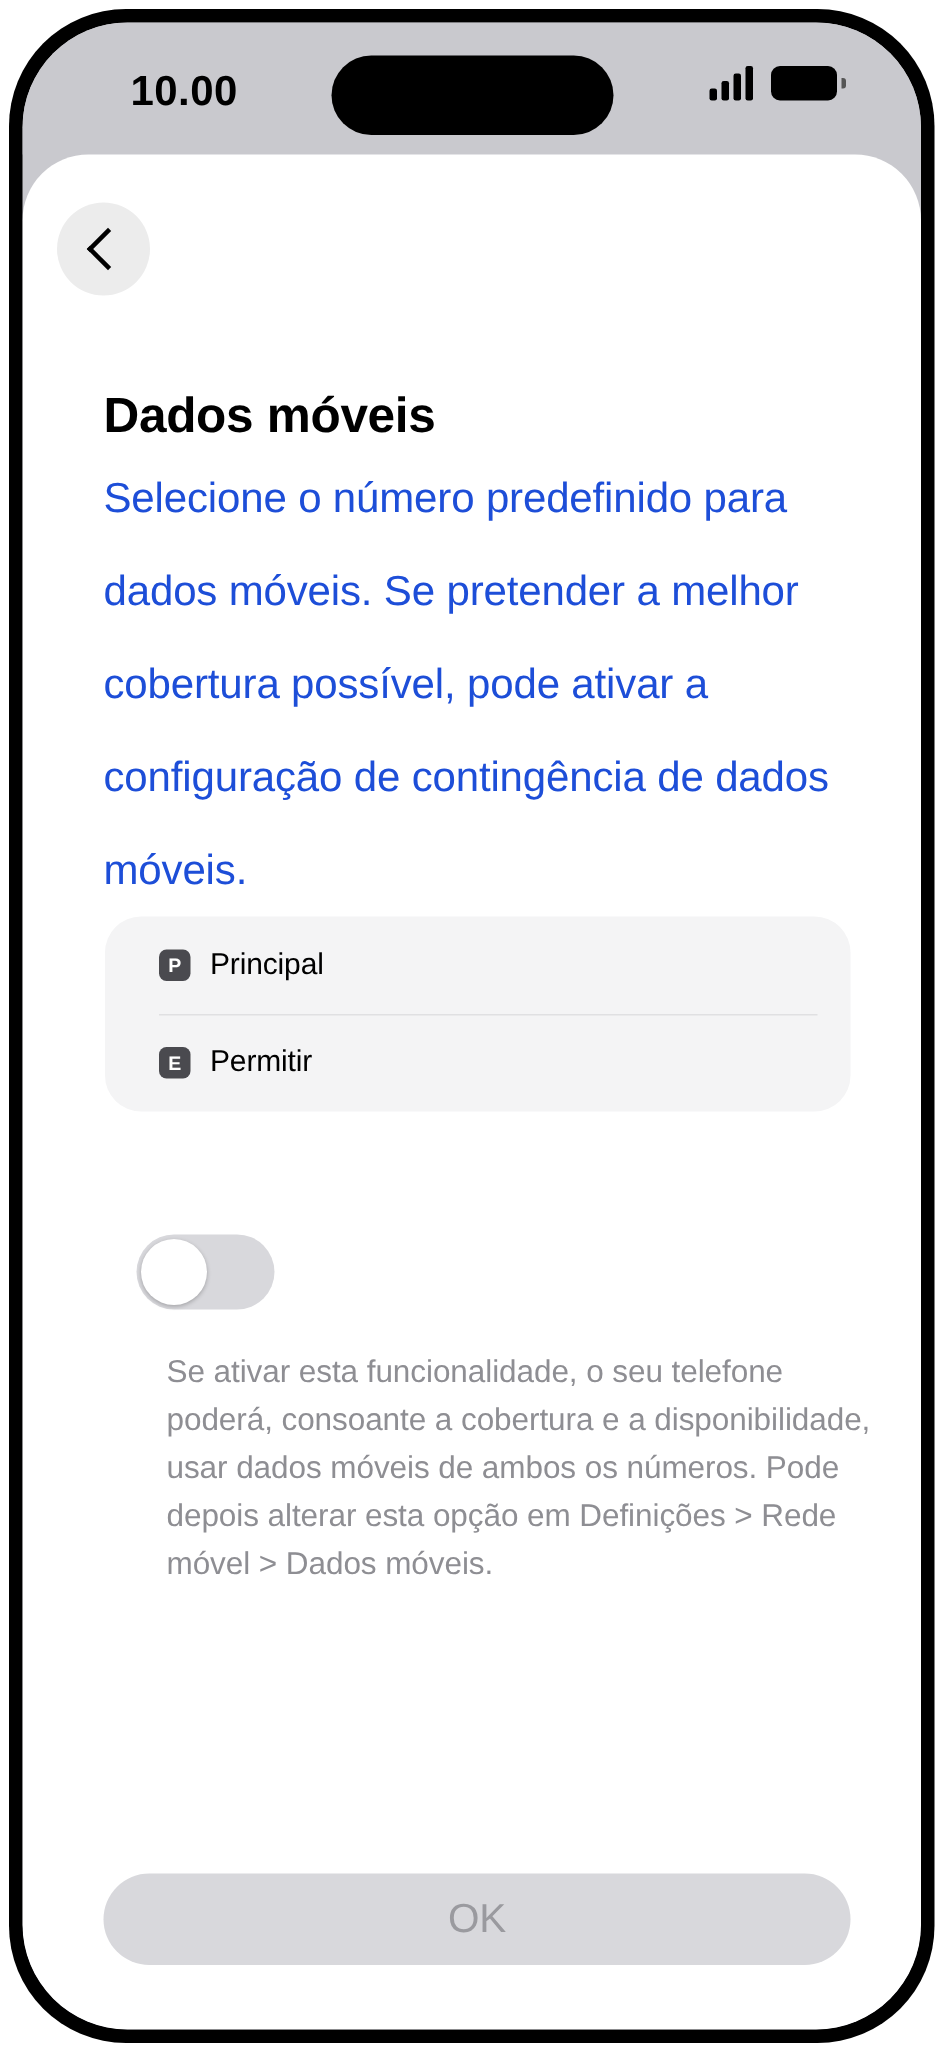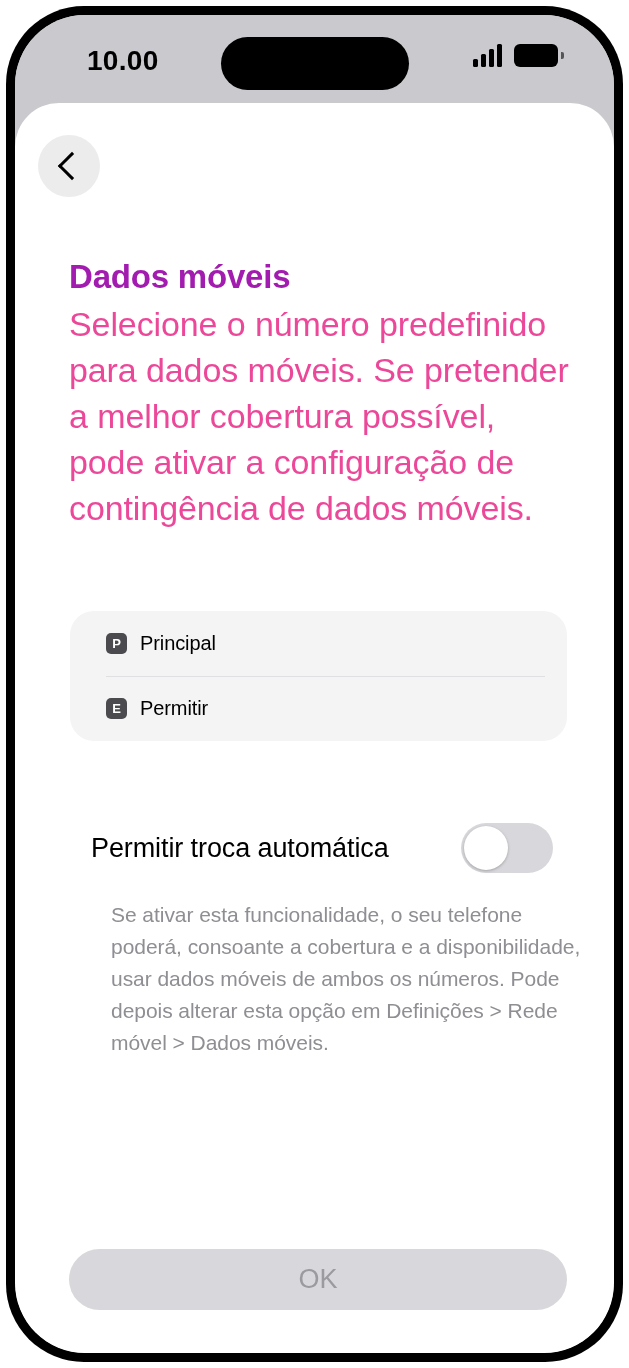--- a/index.html
+++ b/index.html
@@ -140,31 +140,31 @@
     transform: rotate(45deg);
     margin-left: 6px;
   }
 
   .title {
     position: absolute;
     left: 54px;
     top: 155px;
     font-size: 33px;
     font-weight: bold;
-    color: #a21caf;
+    color: #000000;
     letter-spacing: -0.2px;
   }
   .subtitle {
     position: absolute;
     left: 54px;
     top: 198px;
     width: 510px;
-    font-size: 34px;
-    line-height: 46px;
-    color: #ec4899;
+    font-size: 28px;
+    line-height: 62px;
+    color: #1d4ed8;
     letter-spacing: -0.1px;
   }
 
   
   .options {
     position: absolute;
     left: 55px;
     top: 508px;
     width: 497px;
     background: #f4f4f5;
@@ -307,21 +307,20 @@
           <span class="badge">P</span>
           <span class="option-label">Principal</span>
         </div>
         <div class="option">
           <span class="badge">E</span>
           <span class="option-label">Permitir</span>
         </div>
       </div>
 
       <div class="toggle-row">
-        <span class="toggle-label">Permitir troca automática</span>
         <span class="switch">
           <span class="knob"></span>
         </span>
       </div>
 
       <div class="footnote">Se ativar esta funcionalidade, o seu telefone poderá, consoante a cobertura e a disponibilidade, usar dados móveis de ambos os números. Pode depois alterar esta opção em Definições &gt; Rede móvel &gt; Dados móveis.</div>
 
       <button class="ok-button">OK</button>
 
     </div>

